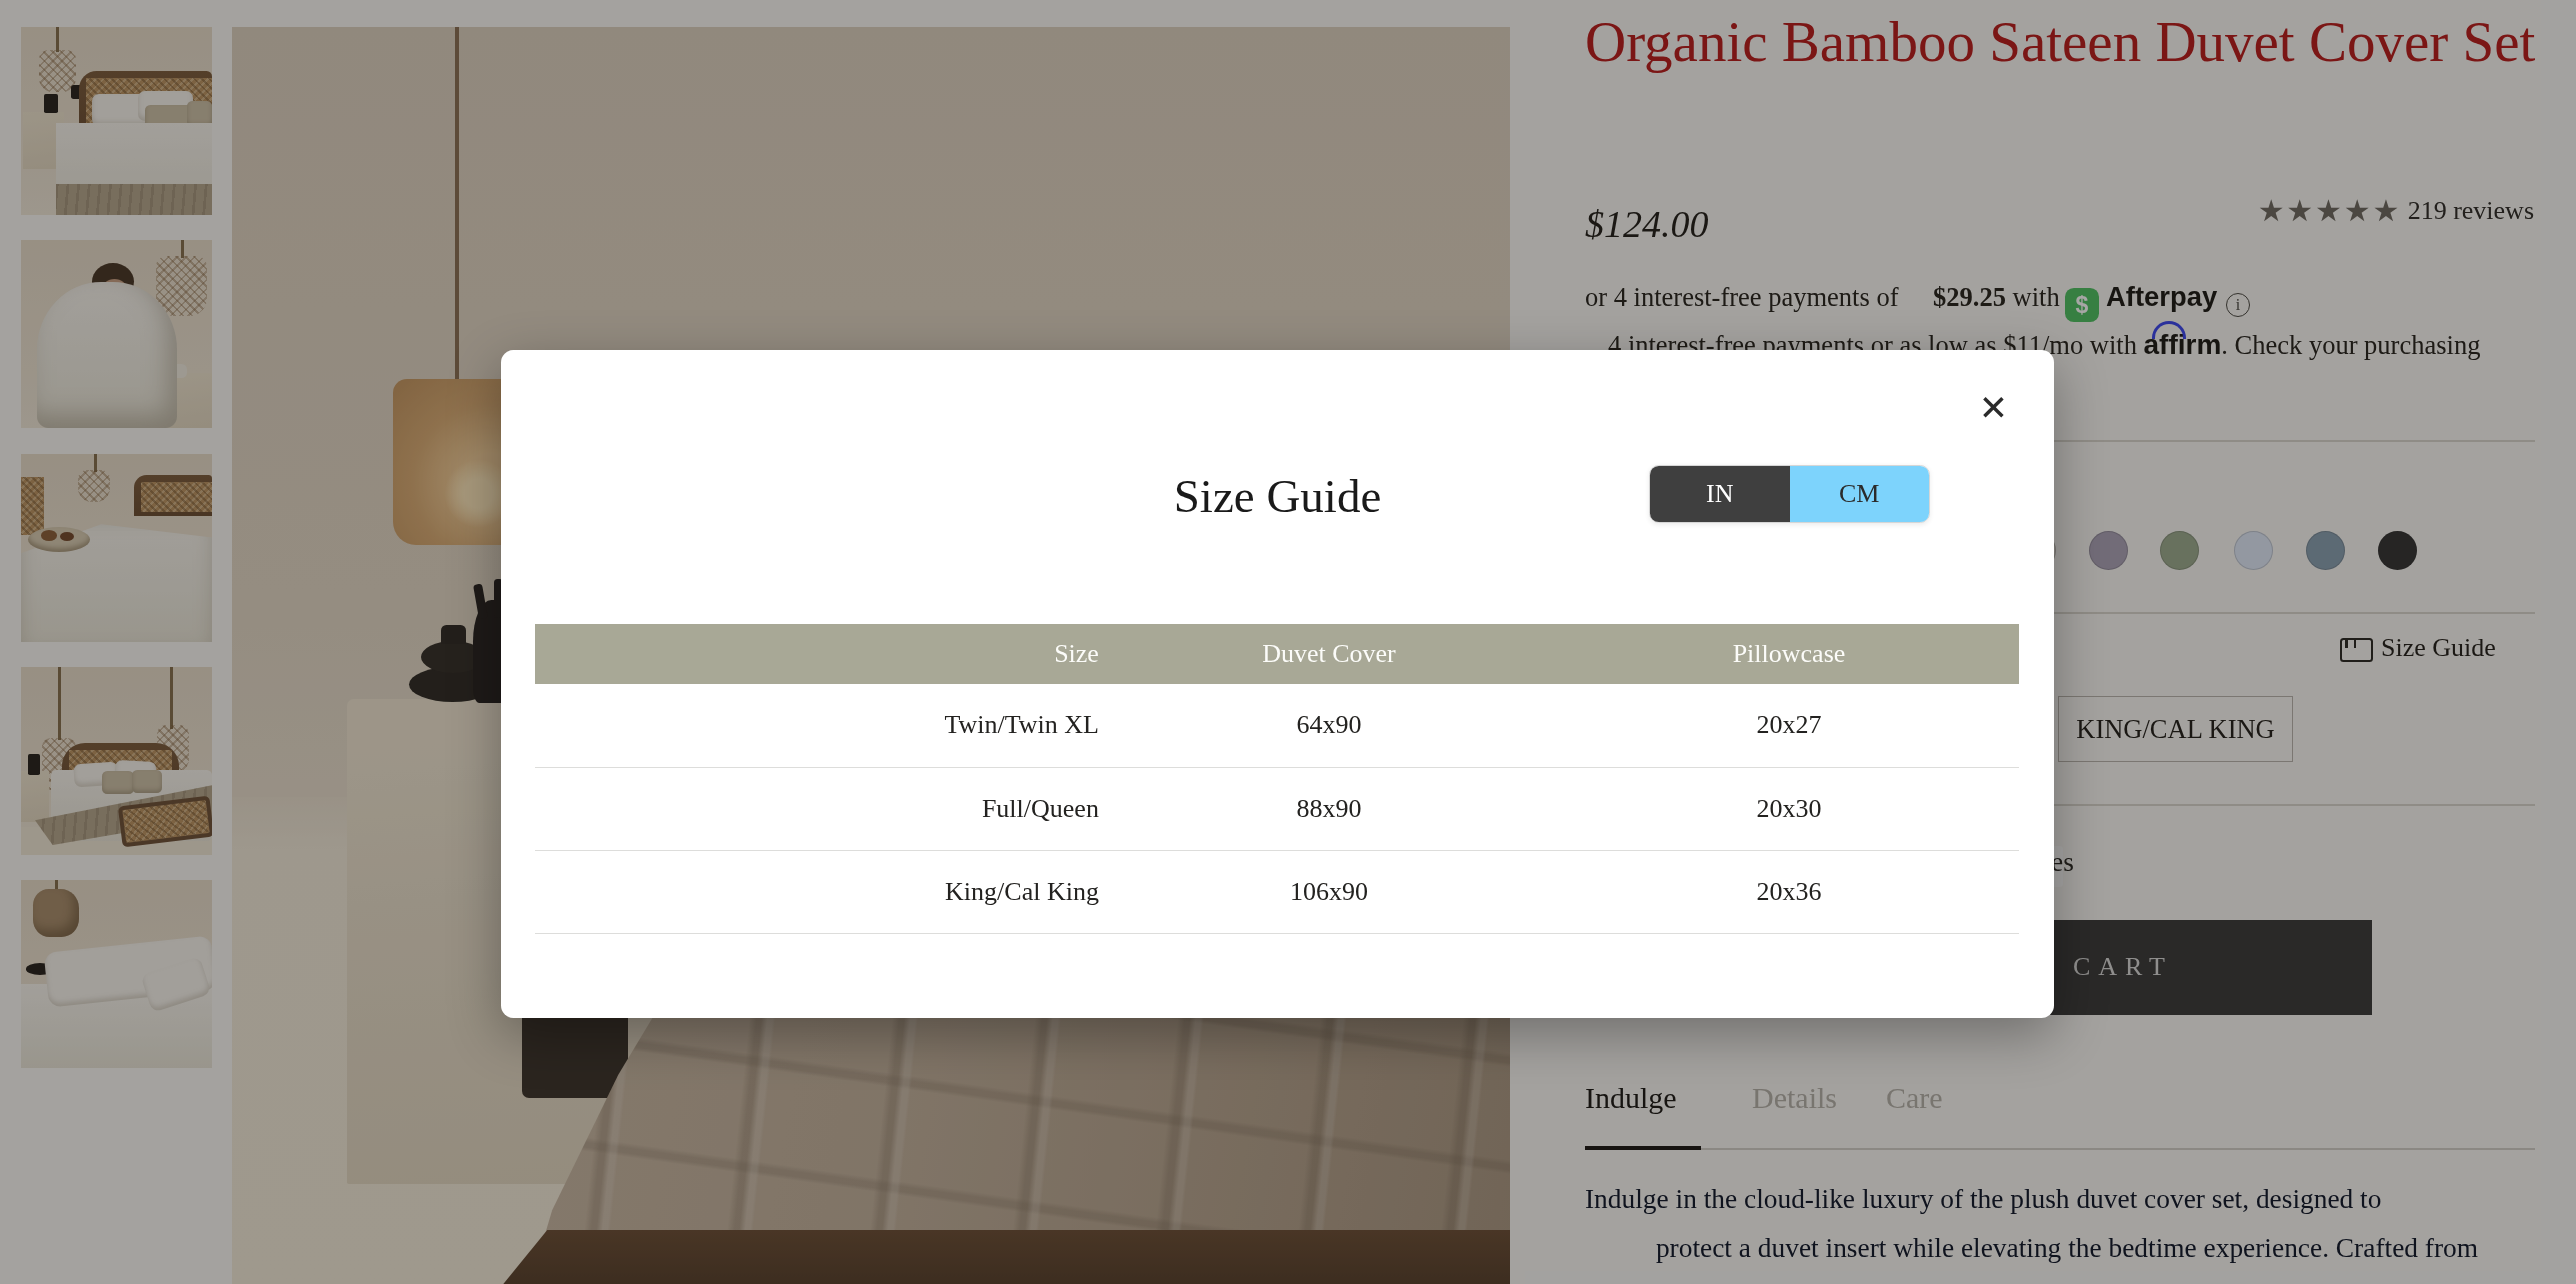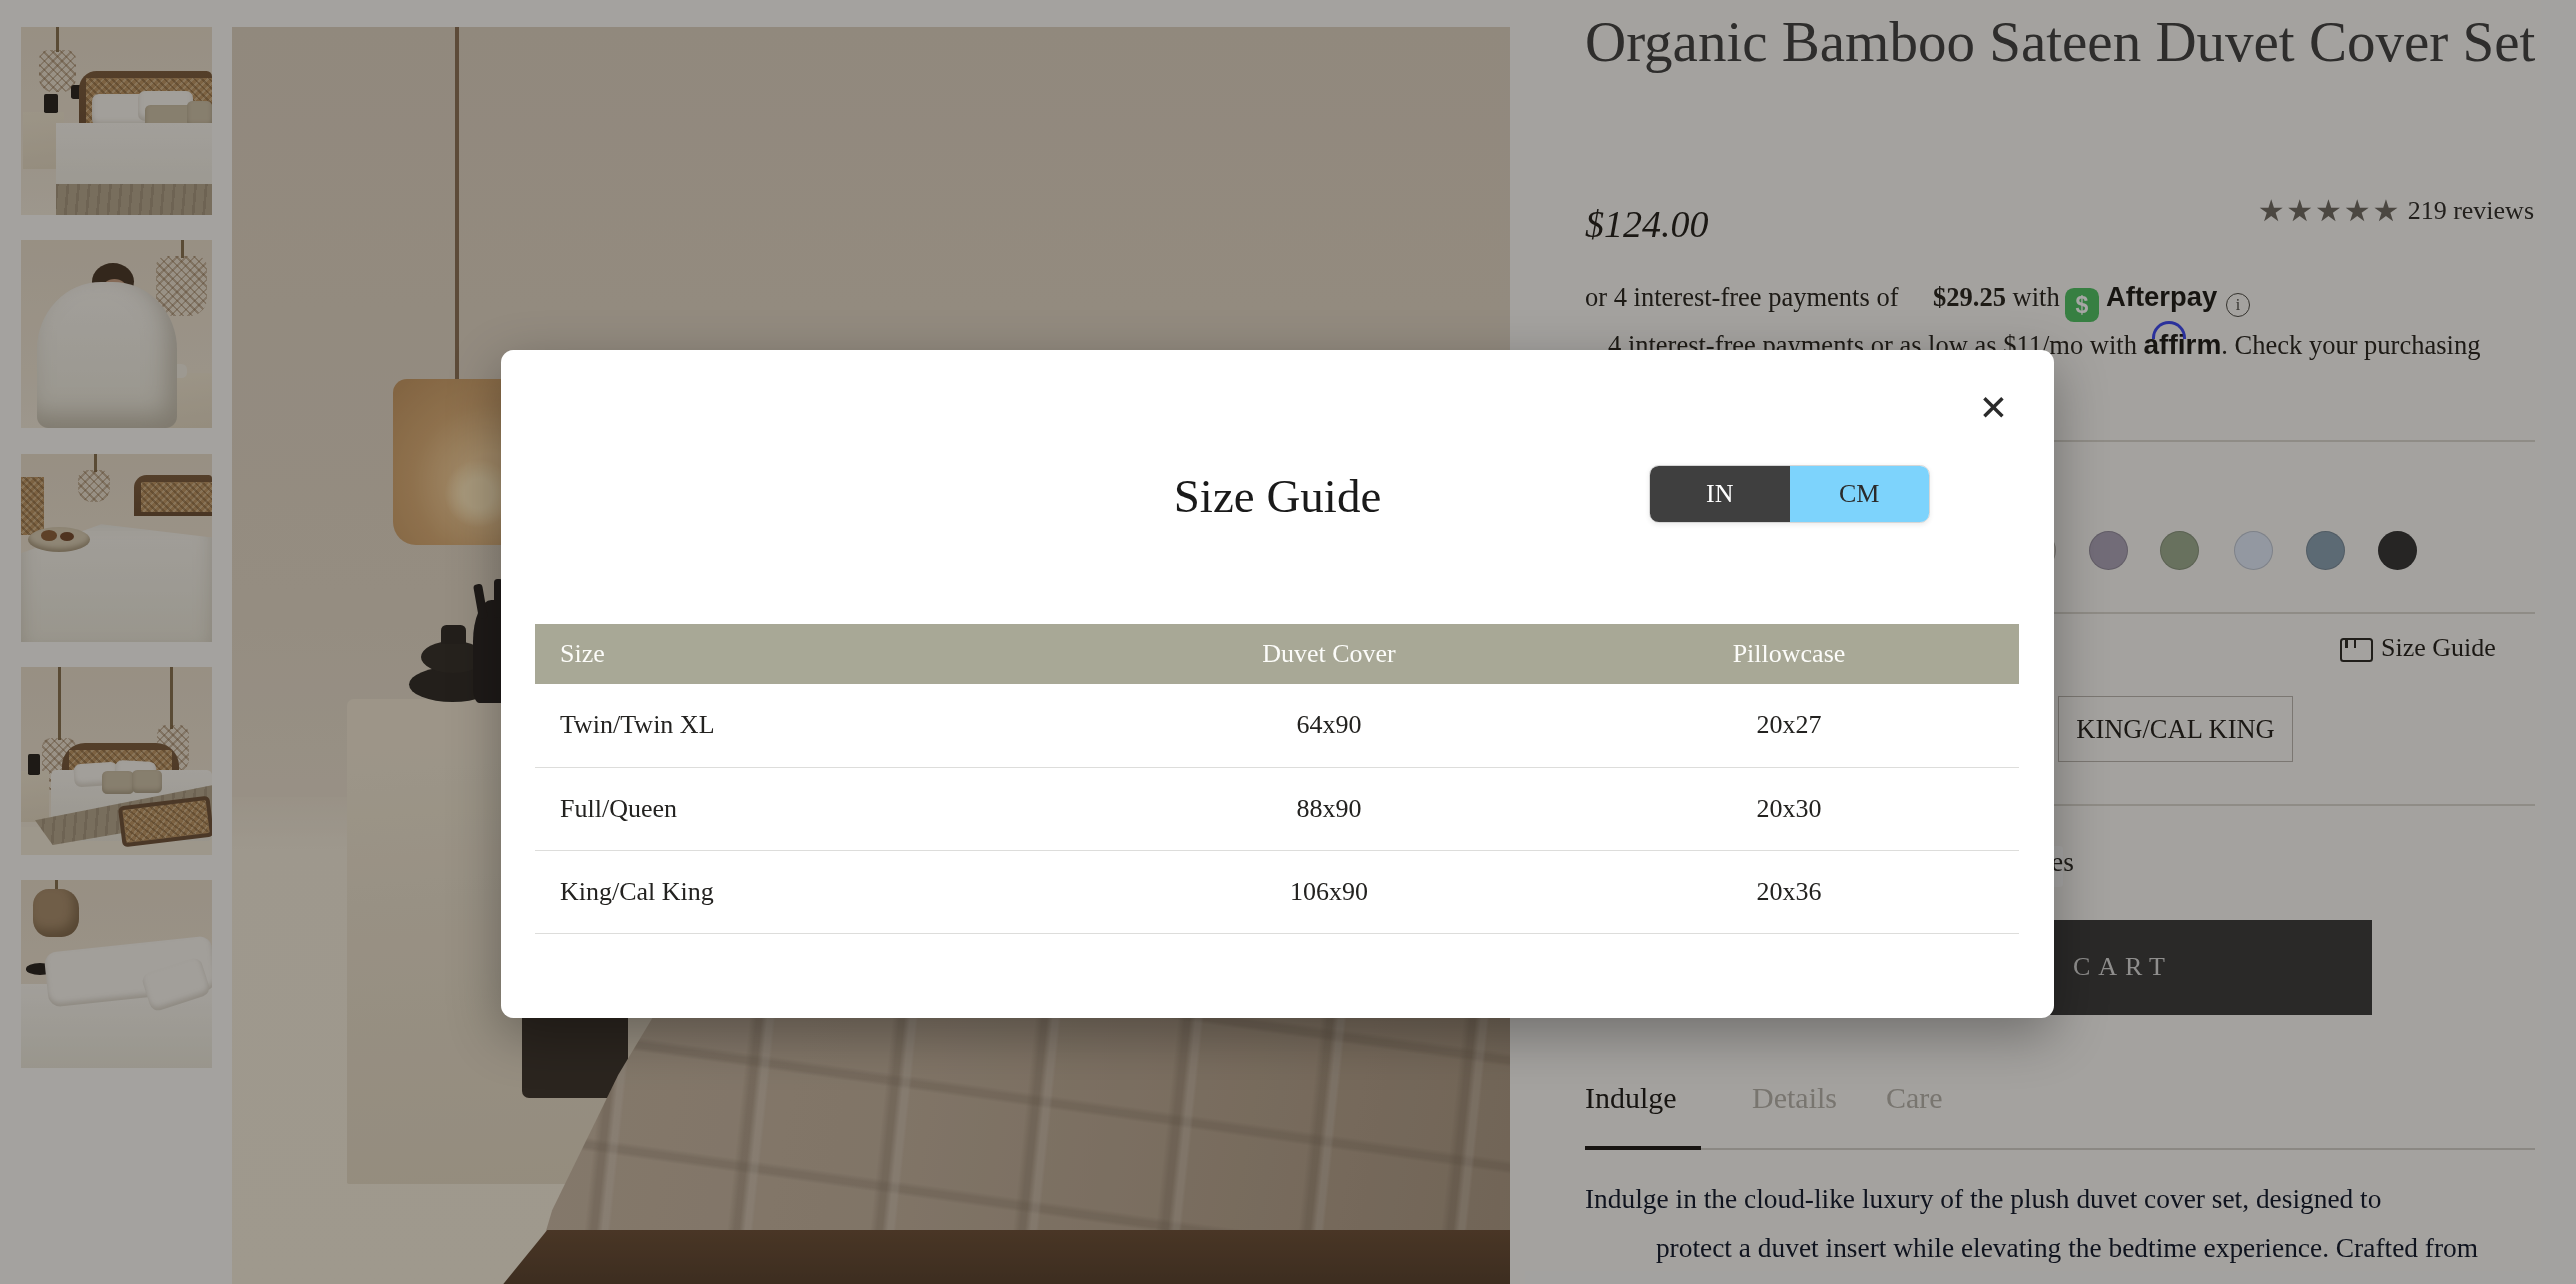--- a/index.html
+++ b/index.html
@@ -28,21 +28,21 @@
   .throw { background:#b5a68d;
            background-image:repeating-linear-gradient(95deg, rgba(90,75,55,.18) 0 2.7px, transparent 2.7px 10.6px); }
 
   
   .hero { position:absolute; left:232px; top:26.5px; width:1278px; height:1258px; overflow:hidden;
           background:linear-gradient(180deg,#ddd1c0 0%,#e2d7c6 45%,#e7ddcc 60%); }
   .hero div { position:absolute; }
 
   
   .title { position:absolute; left:1585px; top:7px; width:964px; font-size:57px; line-height:70px;
-           color:#404040; font-weight:400; }
+           color:#b91c1c; font-weight:400; }
   .price { position:absolute; left:1585px; top:202px; font-size:38px; color:#221f1a;font-style:italic; }
   .rating { position:absolute; top:193px; right:42px; font-size:26px; color:#2e2c28; }
   .stars { font-size:30px; color:#6e6961; letter-spacing:1.8px; vertical-align:-1.8px; }
   .payline { position:absolute; left:1585px; font-size:26.5px; color:#26231e; white-space:nowrap; }
   .payline b { font-weight:700;margin-left:28px; }
   .sans { font-family:"Liberation Sans", sans-serif; font-weight:700; color:#1c1a16;text-align:center; }
   .badge { display:inline-block; width:34px; height:34px; border-radius:8.8px; background:#4fc263;
            color:#fff; font-family:"Liberation Sans", sans-serif; font-weight:700; font-size:23px;
            text-align:center; line-height:34px; vertical-align:-7px; margin:0 7px 0 5.3px; }
   .info { display:inline-block; width:24px; height:24px; border-radius:50%; border:1.8px solid #4a4842;
@@ -88,21 +88,21 @@
   .unit-toggle { position:absolute; left:1148px; top:115px; width:281px; height:58px; display:flex;
                  border:1.8px solid #d6d6d6; border-radius:9.7px; overflow:hidden;
                  box-shadow:0 1.8px 5.3px rgba(0,0,0,.08); }
   .unit { flex:1; display:flex; align-items:center; justify-content:center; font-size:26px;
           font-family:"Liberation Serif",serif; background:#7dd3fc; color:#2b2b2b; border:none; cursor:pointer; }
   .unit.active { background:#3f3f3f; color:#ffffff; }
   .sg-table { position:absolute; left:34px; top:274px; width:1484px; border-collapse:collapse;
               font-size:26px; color:#232220; }
   .sg-table th { height:60px; background:#a8a896; color:#fcfcf9; font-weight:400; font-size:26px; }
   .sg-table td { height:83px; border-bottom:1.8px solid #dddddb; }
-  .col-size { width:38%; text-align:left; padding-left:25px; }
+  .col-size { width:38%; text-align:right; padding-left:25px; }
   .col-duvet { width:31%; text-align:center; }
   .col-pillow { width:31%; text-align:center; }
 </style>
 </head>
 <body>
 
 <div class="stage">
 
   <div class="thumb" style="top:26.5px;">
     <div class="cord" style="left:35px;top:0;height:25px;"></div>

